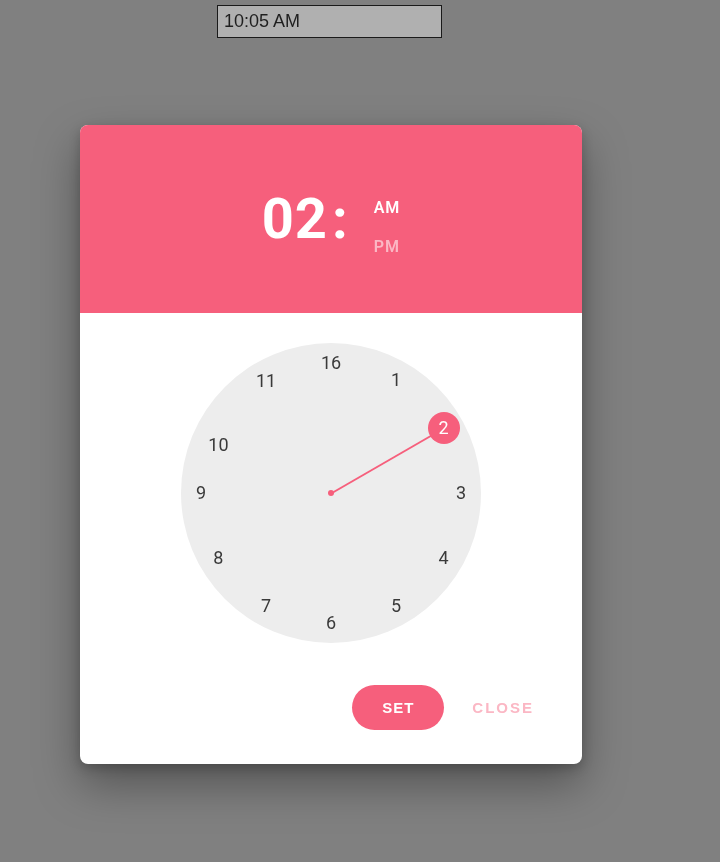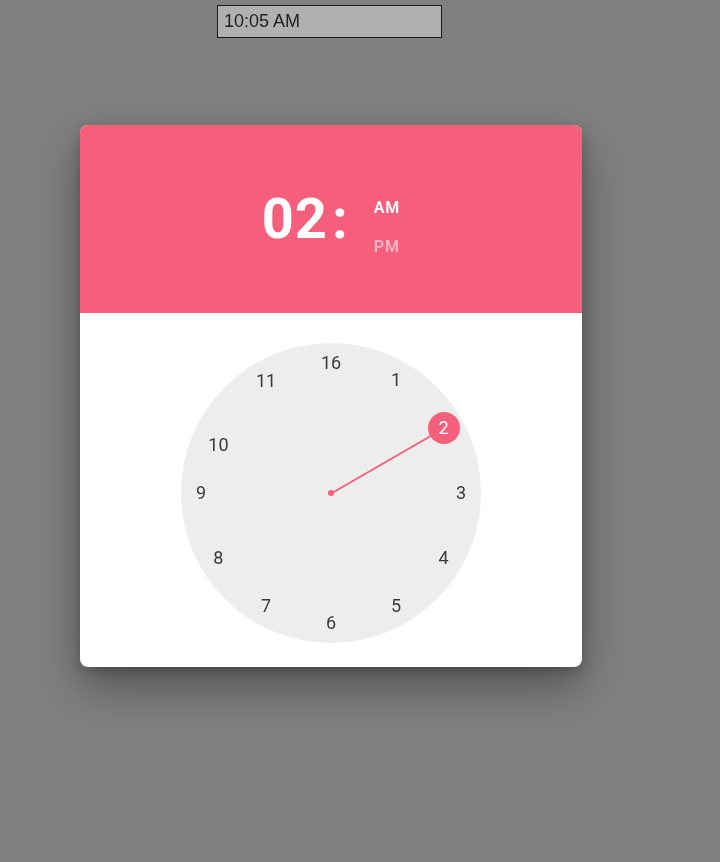--- a/index.html
+++ b/index.html
@@ -166,14 +166,18 @@
         <div class="clock-num" style="left: 215px; top: 262.583px;">5</div>
         <div class="clock-num" style="left: 150px; top: 280px;">6</div>
         <div class="clock-num" style="left: 85px; top: 262.583px;">7</div>
         <div class="clock-num" style="left: 37.4167px; top: 215px;">8</div>
         <div class="clock-num" style="left: 20px; top: 150px;">9</div>
         <div class="clock-num" style="left: 37.4167px; top: 102px;">10</div>
         <div class="clock-num" style="left: 85px; top: 38px;">11</div>
       </div>
   </div>
 
+  <div class="picker-footer">
+    <button class="btn-set">SET</button>
+    <button class="btn-close">CLOSE</button>
+  </div>
 
 </div>
 
 </body></html>

